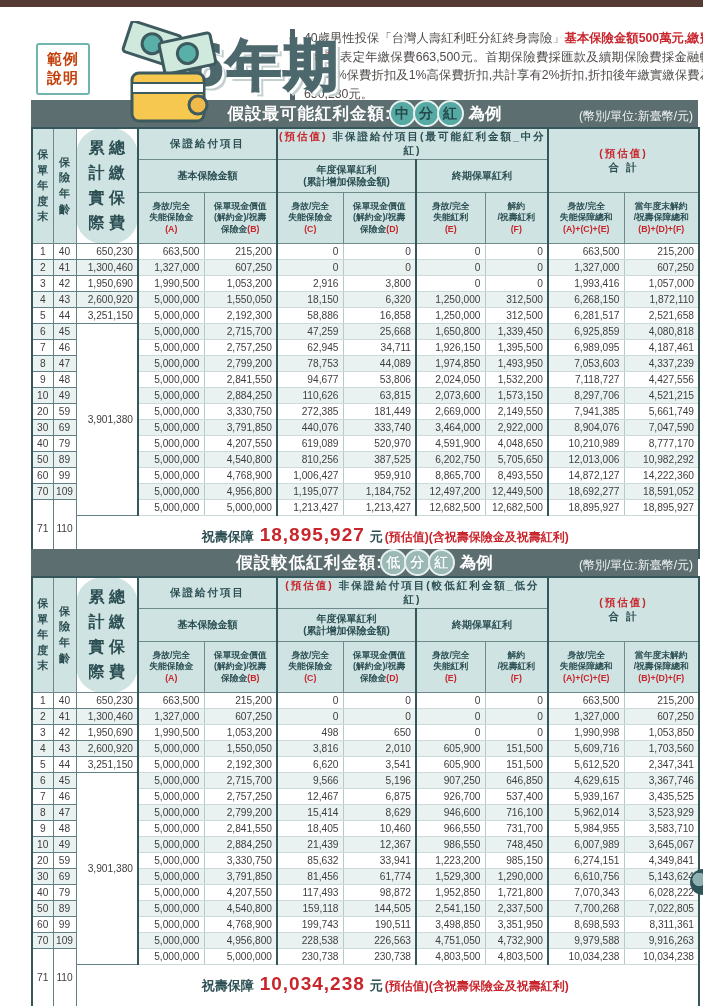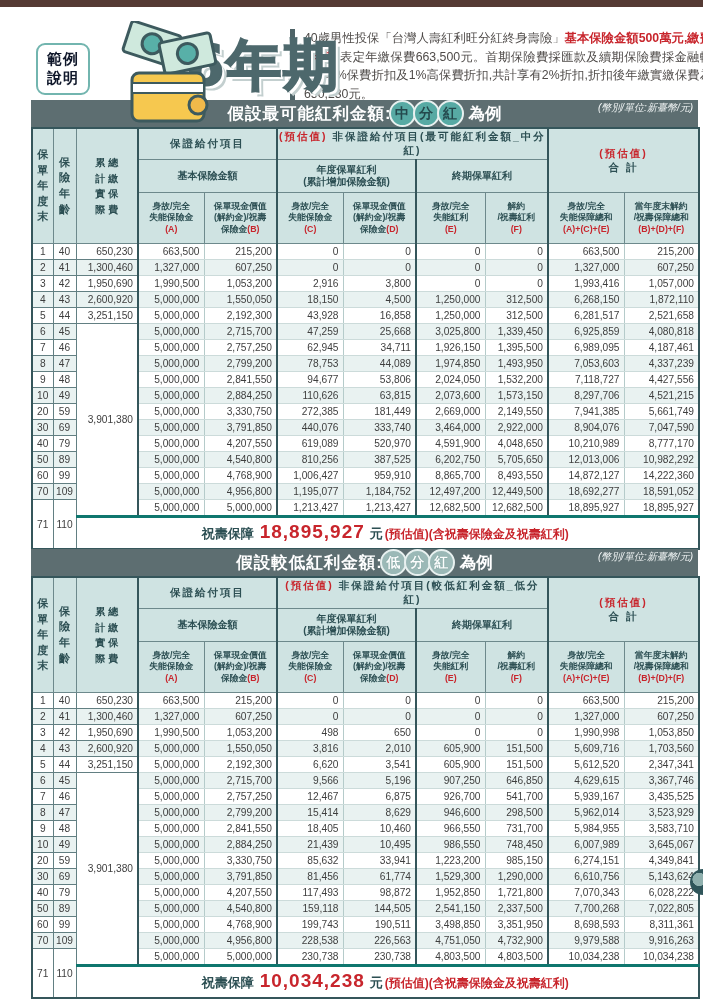--- a/index.html
+++ b/index.html
@@ -3,21 +3,21 @@
 <meta charset="utf-8">
 <style>
   html,body{margin:0;padding:0;background:#ffffff;}
   .page{position:relative;width:703px;height:1006px;background:#ffffff;overflow:hidden;
         font-family:"Liberation Sans","DejaVu Sans",sans-serif;}
   .top-strip{position:absolute;left:0;top:0;width:703px;height:7px;background:#553a34;}
 
   
   .hdr{position:absolute;left:0;top:7px;width:703px;height:93px;}
   .badge{position:absolute;left:36px;top:36px;width:46px;padding:5px 2px;border:2px solid #72b5af;
-         border-radius:9px;box-shadow:0 0 0 2px #fff inset;color:#0f172a;font-weight:bold;
+         border-radius:3px;box-shadow:0 0 0 2px #fff inset;color:#c2410c;font-weight:bold;
          font-size:15px;text-align:center;line-height:1.25;letter-spacing:1px;white-space:pre-line;}
   .money{position:absolute;left:110px;top:14px;z-index:3;}
   .term{position:absolute;left:186px;top:22px;z-index:2;font-size:55px;font-weight:900;
         color:#4d686c;letter-spacing:2px;-webkit-text-stroke:2px #4d686c;
         text-shadow:3px 3px 0 #ffffff,5px 5px 0 #c3cfcf;font-family:"DejaVu Sans",sans-serif;}
   .intro{position:absolute;left:290px;top:22px;width:408px;border-left:5px solid #4e6367;
          padding-left:9px;font-size:12.3px;line-height:1.52;color:#4f4b49;text-align:justify;}
   .intro .red{color:#c8252c;font-weight:bold;}
 
   
@@ -25,48 +25,48 @@
   .t1{top:100px;} .t2{top:549px;}
   .titlebar{position:relative;height:27px;background:#5d6e71;display:flex;align-items:center;
             justify-content:center;color:#fff;}
   .titlebar .ttl{font-size:16.5px;font-weight:bold;letter-spacing:1px;}
   .circ{display:inline-block;width:23px;height:23px;border-radius:50%;margin-left:-3px;
         border:2px solid #e8f1f0;text-align:center;line-height:23px;font-size:14px;font-weight:bold;
         vertical-align:-5px;}
   .t1 .circ{background:#57aaa4;color:#24494d;}
   .t2 .circ{background:#9bb9b7;color:#fbfdfd;text-shadow:0 0 1px #57847f;}
   .forexample{font-size:16.5px;font-weight:bold;margin-left:5px;font-family:Liberation Serif, serif;}
-  .unit{position:absolute;right:5px;top:1px;font-size:10px;color:#f0f4f4;letter-spacing:0;font-style:italic;}
+  .unit{position:absolute;right:5px;top:8px;font-size:12px;color:#f0f4f4;letter-spacing:0;}
 
   table{border-collapse:collapse;table-layout:fixed;width:667px;background:#fff;
         border:2px solid #35565b;}
   col.cy{width:21px;}col.ca{width:23px;}col.cp{width:62px;}
   col.c4{width:66px;}col.c5{width:73px;}col.c6{width:66px;}col.c7{width:73px;}
   col.c8{width:69px;}col.c9{width:63px;}col.c10{width:76px;}col.c11{width:75px;}
 
   thead th{background:#cfe3e2;color:#2c4f53;font-weight:bold;border:1px solid #6d898c;
            padding:1px 1px;vertical-align:middle;}
   th.vlab{font-size:11px;line-height:1.42;white-space:pre-line;letter-spacing:0;}
-  th.plab{font-size:10px;line-height:1.55;white-space:pre-line;}
+  th.plab{font-size:16px;line-height:1.55;white-space:pre-line;border-radius:27px;}
   th.grp{font-size:10.5px;height:20px;letter-spacing:2px;}
   th.mid{font-size:10px;height:30px;white-space:pre-line;line-height:1.25;}
   th.leaf{font-size:8.8px;height:48px;line-height:1.3;white-space:pre-line;font-weight:bold;}
   .red{color:#c8252c;}
   th .red{font-weight:bold;}
 
   tbody td{font-size:10.2px;color:#3e3e3e;height:15px;line-height:15px;padding:0 4px 0 0;
            text-align:right;border-right:1px solid #b5cbca;border-bottom:1px solid #ccdbda;
            white-space:nowrap;overflow:hidden;}
   tbody tr.alt td{background:#e9f2f1;}
   td.c-ya{text-align:center;padding:0;border:1px solid #627f82;}
   td.c-prem{border:1px solid #627f82;}
   td.merged{vertical-align:middle;background:#fff !important;}
   .gb{border-left:2px solid #35565b !important;}
   tbody tr:last-child td{border-bottom:0;}
-  td.tfoot{height:30px;line-height:18px;text-align:center;border-top:3px solid #0f766e;
+  td.tfoot{height:30px;line-height:38px;text-align:center;border-top:1px solid #0f766e;
            border-right:0;background:#fff !important;white-space:nowrap;}
   .f-lab{font-size:13px;font-weight:bold;color:#2c4f53;margin-right:6px;}
   .f-amt{font-size:19px;font-weight:bold;color:#c8252c;letter-spacing:1px;}
   .f-unit{font-size:13px;font-weight:bold;color:#2c4f53;margin:0 2px 0 5px;}
   .f-note{font-size:12px;font-weight:bold;color:#c8252c;}
 
   .page-badge{position:absolute;left:690px;top:869px;width:26px;height:26px;border-radius:50%;
               background:radial-gradient(circle at 35% 40%,#8fb0ae 0 28%,#2f555a 30%);}
 </style>
 </head>
@@ -215,48 +215,48 @@
             <td class="c-val gb">1,993,416</td>
             <td class="c-val">1,057,000</td>
           </tr>
           <tr class="alt">
             <td class="c-ya">4</td>
             <td class="c-ya">43</td>
             <td class="c-prem">2,600,920</td>
             <td class="c-val gb">5,000,000</td>
             <td class="c-val">1,550,050</td>
             <td class="c-val gb">18,150</td>
-            <td class="c-val">4,500</td>
+            <td class="c-val">6,320</td>
             <td class="c-val gb">1,250,000</td>
             <td class="c-val">312,500</td>
             <td class="c-val gb">6,268,150</td>
             <td class="c-val">1,872,110</td>
           </tr>
           <tr>
             <td class="c-ya">5</td>
             <td class="c-ya">44</td>
             <td class="c-prem">3,251,150</td>
             <td class="c-val gb">5,000,000</td>
             <td class="c-val">2,192,300</td>
-            <td class="c-val gb">43,928</td>
+            <td class="c-val gb">58,886</td>
             <td class="c-val">16,858</td>
             <td class="c-val gb">1,250,000</td>
             <td class="c-val">312,500</td>
             <td class="c-val gb">6,281,517</td>
             <td class="c-val">2,521,658</td>
           </tr>
           <tr class="alt">
             <td class="c-ya">6</td>
             <td class="c-ya">45</td>
             <td class="c-prem merged" rowspan="12">3,901,380</td>
             <td class="c-val gb">5,000,000</td>
             <td class="c-val">2,715,700</td>
             <td class="c-val gb">47,259</td>
             <td class="c-val">25,668</td>
-            <td class="c-val gb">3,025,800</td>
+            <td class="c-val gb">1,650,800</td>
             <td class="c-val">1,339,450</td>
             <td class="c-val gb">6,925,859</td>
             <td class="c-val">4,080,818</td>
           </tr>
           <tr>
             <td class="c-ya">7</td>
             <td class="c-ya">46</td>
             <td class="c-val gb">5,000,000</td>
             <td class="c-val">2,757,250</td>
             <td class="c-val gb">62,945</td>
@@ -551,33 +551,33 @@
             <td class="c-val">3,367,746</td>
           </tr>
           <tr>
             <td class="c-ya">7</td>
             <td class="c-ya">46</td>
             <td class="c-val gb">5,000,000</td>
             <td class="c-val">2,757,250</td>
             <td class="c-val gb">12,467</td>
             <td class="c-val">6,875</td>
             <td class="c-val gb">926,700</td>
-            <td class="c-val">541,700</td>
+            <td class="c-val">537,400</td>
             <td class="c-val gb">5,939,167</td>
             <td class="c-val">3,435,525</td>
           </tr>
           <tr class="alt">
             <td class="c-ya">8</td>
             <td class="c-ya">47</td>
             <td class="c-val gb">5,000,000</td>
             <td class="c-val">2,799,200</td>
             <td class="c-val gb">15,414</td>
             <td class="c-val">8,629</td>
             <td class="c-val gb">946,600</td>
-            <td class="c-val">298,500</td>
+            <td class="c-val">716,100</td>
             <td class="c-val gb">5,962,014</td>
             <td class="c-val">3,523,929</td>
           </tr>
           <tr>
             <td class="c-ya">9</td>
             <td class="c-ya">48</td>
             <td class="c-val gb">5,000,000</td>
             <td class="c-val">2,841,550</td>
             <td class="c-val gb">18,405</td>
             <td class="c-val">10,460</td>
@@ -585,21 +585,21 @@
             <td class="c-val">731,700</td>
             <td class="c-val gb">5,984,955</td>
             <td class="c-val">3,583,710</td>
           </tr>
           <tr class="alt">
             <td class="c-ya">10</td>
             <td class="c-ya">49</td>
             <td class="c-val gb">5,000,000</td>
             <td class="c-val">2,884,250</td>
             <td class="c-val gb">21,439</td>
-            <td class="c-val">10,495</td>
+            <td class="c-val">12,367</td>
             <td class="c-val gb">986,550</td>
             <td class="c-val">748,450</td>
             <td class="c-val gb">6,007,989</td>
             <td class="c-val">3,645,067</td>
           </tr>
           <tr>
             <td class="c-ya">20</td>
             <td class="c-ya">59</td>
             <td class="c-val gb">5,000,000</td>
             <td class="c-val">3,330,750</td>

